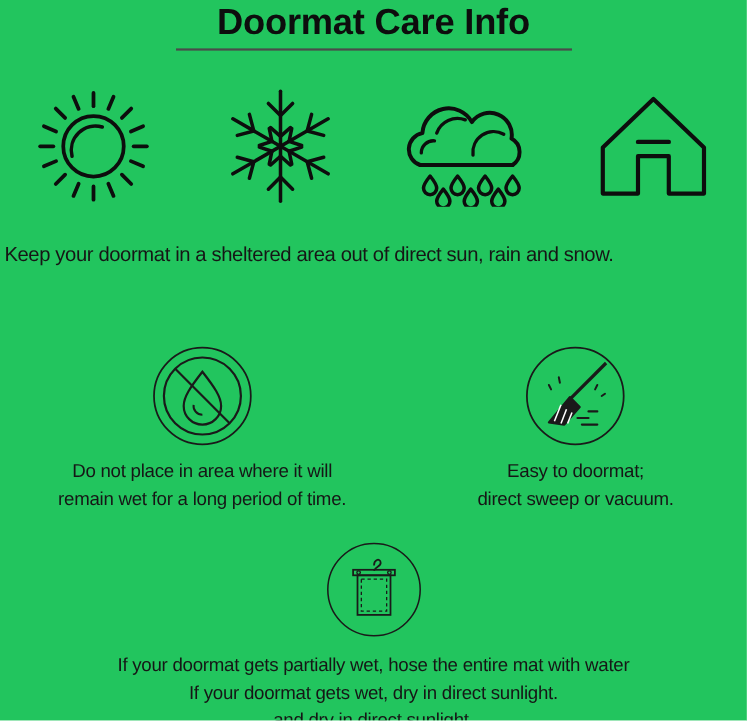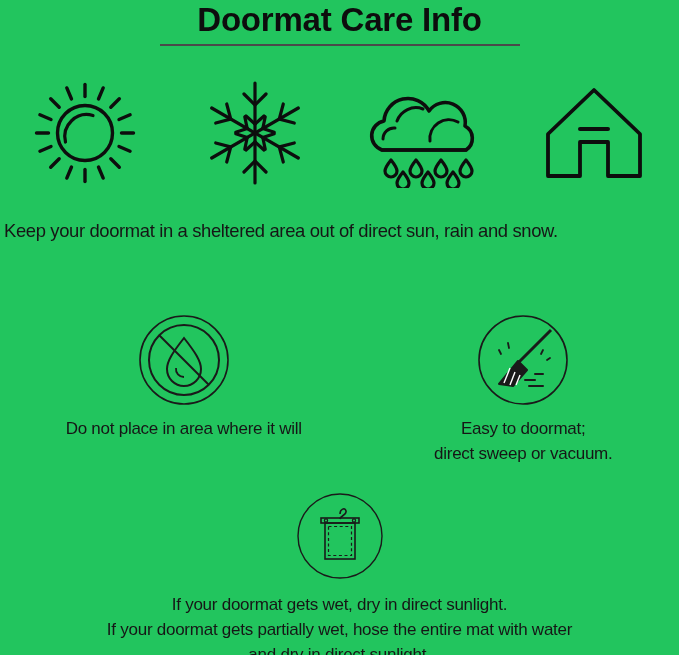--- a/index.html
+++ b/index.html
@@ -268,20 +268,21 @@
             <circle cx="46" cy="46" r="44"></circle>
             <circle cx="46" cy="46" r="35" stroke-width="2"></circle>
             <path d="M46 24 C57 38 63 47 63 55 a17 17 0 0 1 -34 0 c0 -8 6 -17 17 -31 Z" stroke-width="2"></path>
             <path d="M38 54 a8 8 0 0 0 8 9" stroke-width="1.8"></path>
             <line x1="21.5" y1="21.5" x2="70.5" y2="70.5" stroke-width="2"></line>
           </svg>
         </span>
       </div>
       <div class="caption">
         <span class="caption-line">Do not place in area where it will</span>
+        <span class="caption-line">remain wet for a long period of time.</span>
       </div>
     </div>
 
     <div class="pair-col">
       <div class="badge">
         <span>
           <svg width="92" height="92" viewBox="0 0 92 92" fill="none" stroke="#1a1a1a" stroke-width="1.6">
             <circle cx="46" cy="46" r="44"></circle>
 
             <line x1="74" y1="16" x2="38" y2="52" stroke-width="3"></line>
@@ -326,19 +327,19 @@
           <rect x="25" y="26" width="38" height="5" stroke-width="1.6"></rect>
           <circle cx="30" cy="28.5" r="1.6" stroke-width="1.2"></circle>
           <circle cx="58" cy="28.5" r="1.6" stroke-width="1.2"></circle>
 
           <rect x="29" y="31" width="30" height="36" stroke-width="1.6"></rect>
           <rect x="32.5" y="34.5" width="23" height="29" stroke-width="1.2" stroke-dasharray="3 2.6"></rect>
         </svg>
       </span>
     </div>
     <div class="bottom-caption">
+      <span class="caption-line">If your doormat gets partially wet, hose the entire mat with water</span>
       <span class="caption-line">If your doormat gets wet, dry in direct sunlight.</span>
-      <span class="caption-line">If your doormat gets partially wet, hose the entire mat with water</span>
       <span class="caption-line">and dry in direct sunlight.</span>
     </div>
   </div>
 
 </div>
 
 </body></html>

